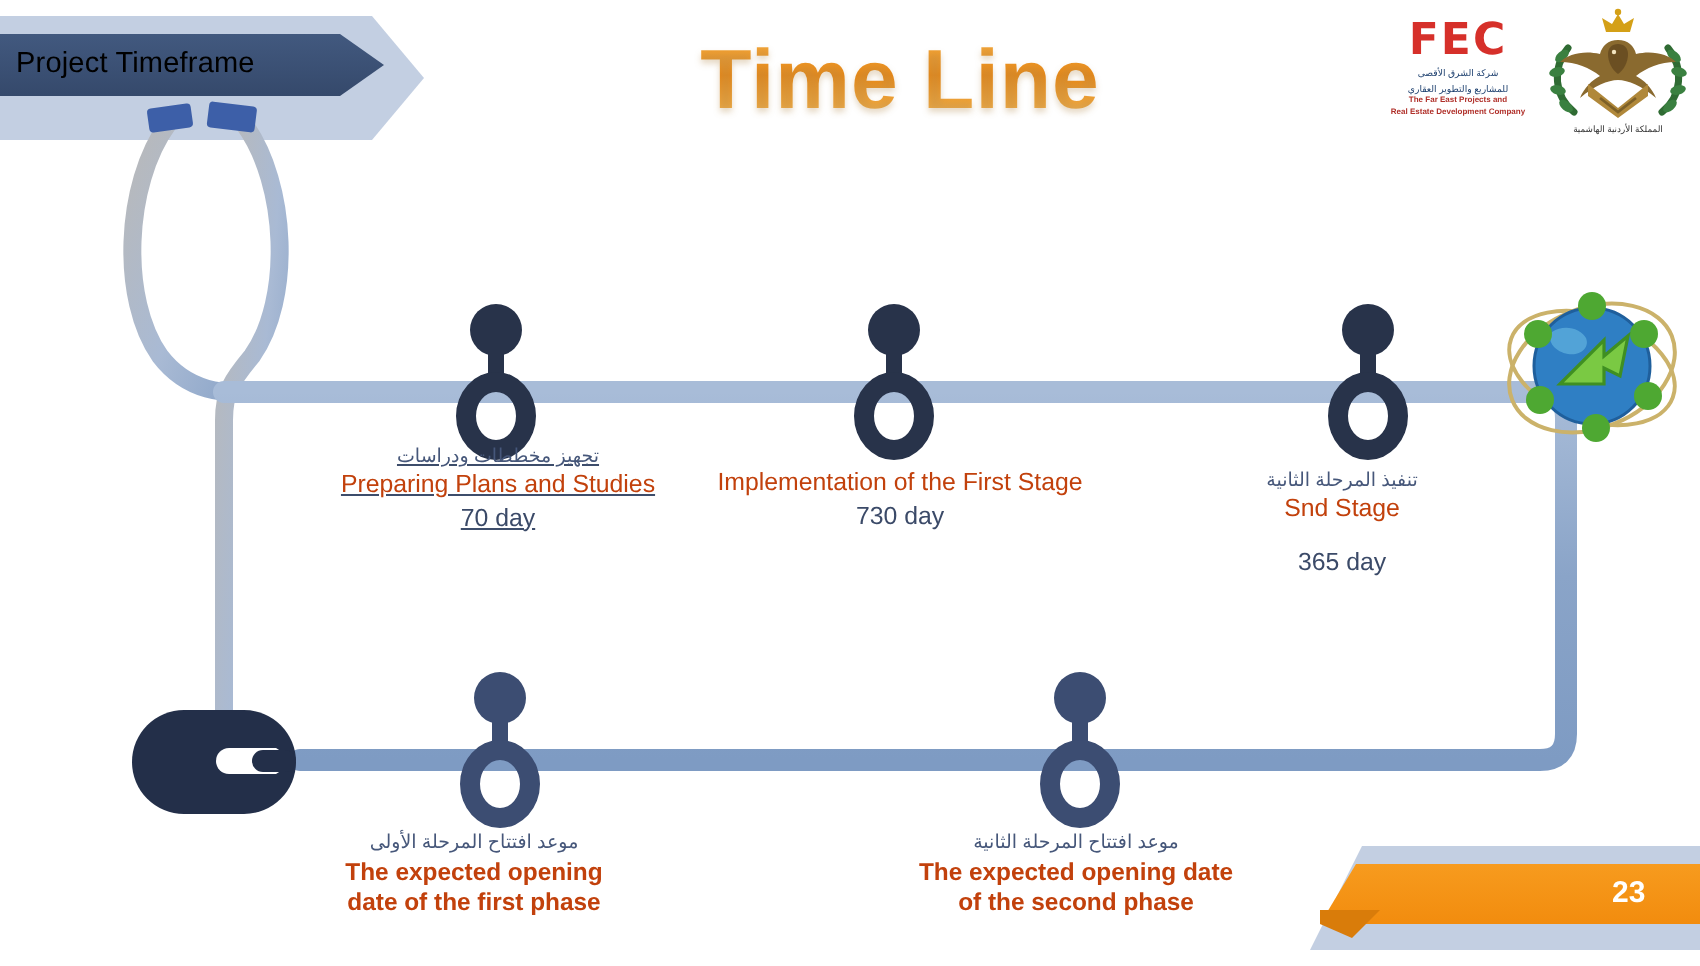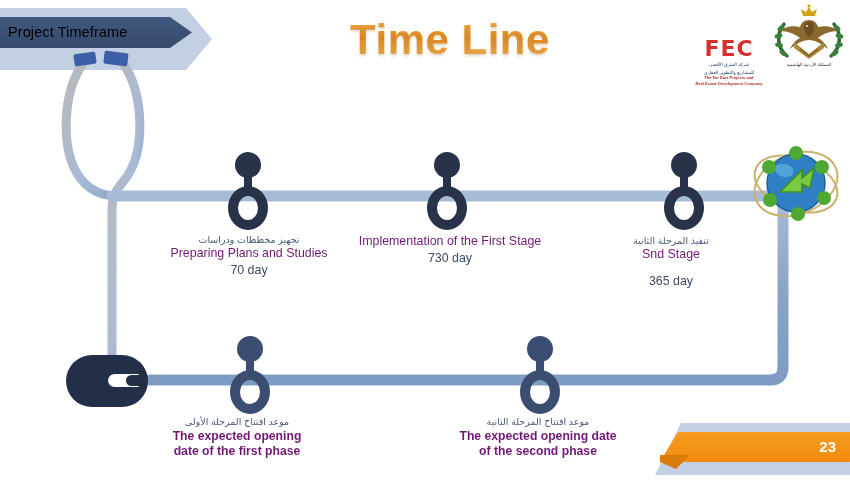--- a/index.html
+++ b/index.html
@@ -21,21 +21,21 @@
   .title{position:absolute;left:330px;top:16px;width:240px;text-align:center;
          font-size:42px;font-weight:bold;letter-spacing:.5px;
          background:linear-gradient(180deg,#f5b24a 0%,#e98713 45%,#f0a53a 75%,#f6c97c 100%);
          -webkit-background-clip:text;background-clip:text;color:transparent;
          -webkit-text-fill-color:transparent;
          text-shadow:0 2px 3px rgba(180,140,80,.35);}
 
   
   .fec-logo{position:absolute;left:694px;top:10px;width:70px;height:58px;text-align:center;}
   .fec-mark{font-size:22px;font-weight:bold;color:#d6302a;letter-spacing:1px;line-height:22px;
-            font-family:"DejaVu Sans",sans-serif;margin-top:28px;}
+            font-family:"DejaVu Sans",sans-serif;}
   .fec-ar{font-size:4.6px;color:#1c3f6e;line-height:5.6px;margin-top:2px;direction:rtl;}
   .fec-en{font-size:4px;color:#b0302a;line-height:4.8px;margin-top:1px;font-weight:bold;}
 
   .emblem{position:absolute;left:770px;top:4px;width:78px;height:72px;}
   .emblem-cap{position:absolute;left:0;top:0;width:78px;height:62px;}
   .emblem-ar{position:absolute;left:0;top:58px;width:78px;text-align:center;
              font-size:4.4px;color:#2f2f2f;direction:rtl;}
 
   
   .path{position:absolute;left:0;top:0;width:850px;height:483px;}
@@ -59,35 +59,35 @@
               clip-path:polygon(0 0,30px 0,40px 6.5px,30px 13px,0 13px);}
   .mouse-dot{position:absolute;left:126px;top:375px;width:22px;height:11px;
              background:#232f49;border-radius:6px;}
 
   
   .globe{position:absolute;left:750px;top:140px;width:92px;height:86px;}
 
   
   .lbl{position:absolute;text-align:center;color:#3d4d6b;}
   .lbl .ar{font-size:9.5px;direction:rtl;line-height:13px;color:#46577a;}
-  .lbl .en{font-size:12.4px;line-height:15.5px;color:#701a75;}
+  .lbl .en{font-size:12.4px;line-height:15.5px;color:#c2410c;}
   .lbl .days{font-size:12.4px;line-height:16px;color:#3b4a68;}
   .lbl.bold .en{font-weight:bold;font-size:12.2px;line-height:15px;}
   .lbl.bold .ar{font-size:9.5px;line-height:14px;}
 
   
   .foot-bg{position:absolute;left:655px;top:423px;width:195px;height:52px;background:#c3cfe2;
            clip-path:polygon(26px 0,195px 0,195px 52px,0 52px);}
   .foot-orange{position:absolute;left:660px;top:432px;width:190px;height:30px;
                background:linear-gradient(180deg,#f79b1e 0%,#f28c0e 100%);
                clip-path:polygon(18px 0,190px 0,190px 30px,0 30px);}
   .foot-orange-dark{position:absolute;left:660px;top:455px;width:30px;height:14px;
                background:#d97c0a;clip-path:polygon(0 0,30px 0,16px 14px,0 7px);}
   .page-num{position:absolute;left:806px;top:434px;width:30px;height:26px;line-height:26px;
-            color:#ffffff;font-size:15px;font-weight:bold;text-align:right;}
+            color:#ffffff;font-size:15px;font-weight:bold;text-align:left;}
 </style>
 </head>
 <body>
 
 <div id="slide">
 
   <div class="ribbon-bg"></div>
   <div class="ribbon-bar"></div>
   <div class="ribbon-label">Project Timeframe</div>
 
@@ -198,21 +198,21 @@
   <div class="marker m-bot" style="left:516px;top:336px;">
     <div class="head"></div>
     <div class="stem"></div>
     <div class="ring"></div>
   </div>
 
   <div class="mouse"></div>
   <div class="mouse-slot"></div>
   <div class="mouse-dot"></div>
 
-  <div class="lbl" style="left:160px;top:233px;width:178px;">
+  <div class="lbl" style="left:160px;top:222px;width:178px;text-decoration:underline;">
     <div class="ar">تجهيز مخططات ودراسات</div>
     <div class="en">Preparing Plans and Studies</div>
     <div class="days">70 day</div>
   </div>
 
   <div class="lbl" style="left:352px;top:234px;width:196px;">
     <div class="en">Implementation of the First Stage</div>
     <div class="days">730 day</div>
   </div>
 

